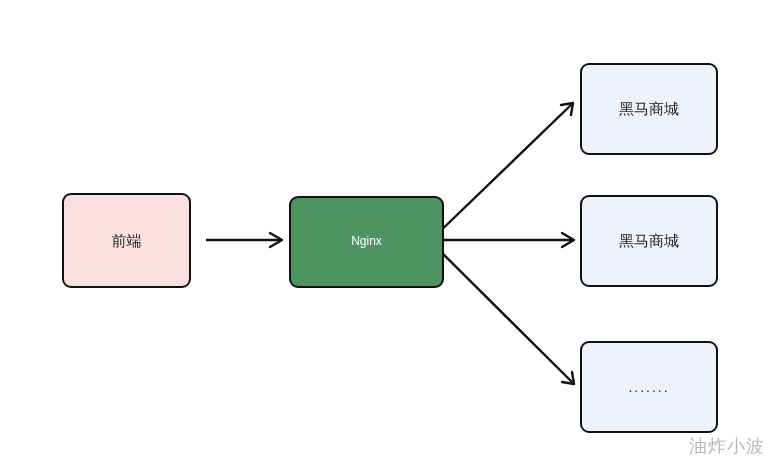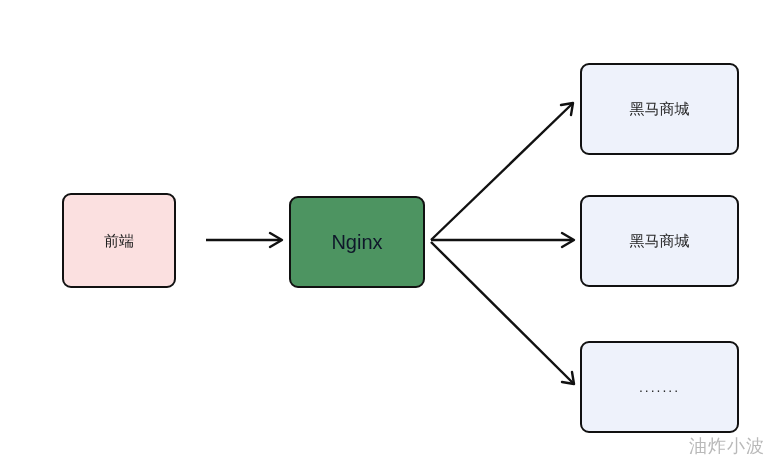--- a/index.html
+++ b/index.html
@@ -46,42 +46,42 @@
 
   .node-label {
     display: block;
     white-space: pre;
   }
 
   
   #node-frontend {
     left: 62px;
     top: 193px;
-    width: 114px;
+    width: 129px;
     height: 95px;
     background: #fbe0e0;
     color: #1f1f1f;
     font-size: 15px;
     justify-content: center;
   }
 
   
   #node-nginx {
     left: 289px;
     top: 196px;
-    width: 136px;
+    width: 155px;
     height: 92px;
     background: #4d9461;
-    color: #0f172a;
-    font-size: 20px;
+    color: #ffffff;
+    font-size: 12px;
   }
 
   
   .node-service {
-    width: 159px;
+    width: 138px;
     height: 92px;
     background: #eef2fb;
     color: #1f1f1f;
     font-size: 15px;
     left: 580px;
   }
   #node-service-1 { top: 63px; }
   #node-service-2 { top: 195px; }
   #node-service-3 { top: 341px; }
 

